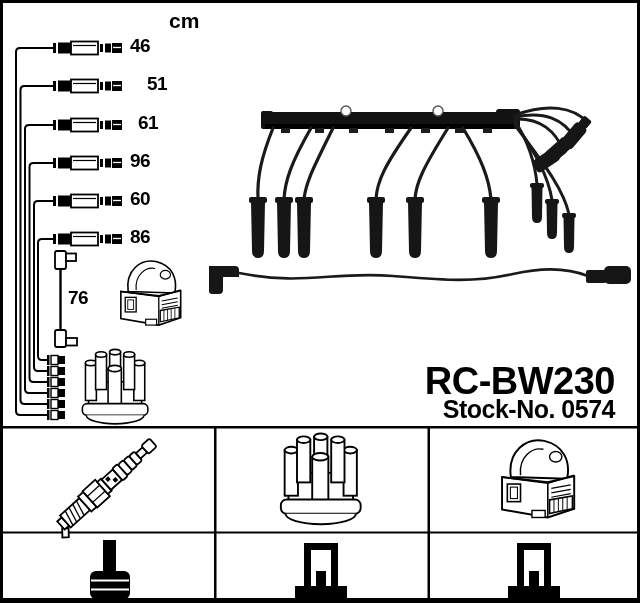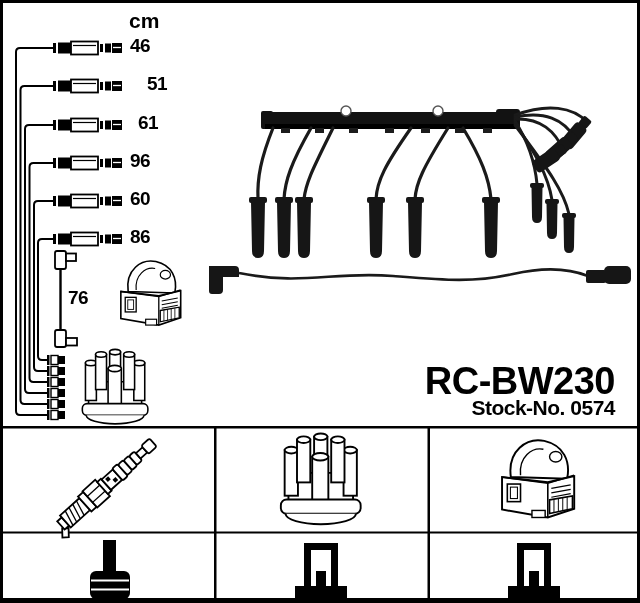--- a/index.html
+++ b/index.html
@@ -15,23 +15,23 @@
   }
   .abs{position:absolute;}
   .lbl{
     position:absolute;
     color:#000;
     font-weight:bold;
     line-height:1;
     white-space:nowrap;
   }
   .len{font-size:19px;letter-spacing:-0.5px;}
-  .unit{font-size:21px;}
+  .unit{font-size:21px;margin-left:40px;}
   .model{font-size:38px;letter-spacing:-0.5px;}
-  .stock{font-size:21px;letter-spacing:-0.5px;}
+  .stock{font-size:25px;letter-spacing:-0.5px;}
   .right-align{text-align:right;}
   svg{display:block;}
 </style>
 </head>
 <body>
 
 <div id="sheet">
 
   <svg class="abs" style="left:0;top:0" width="634" height="595" viewBox="0 0 634 595">
     <defs>

